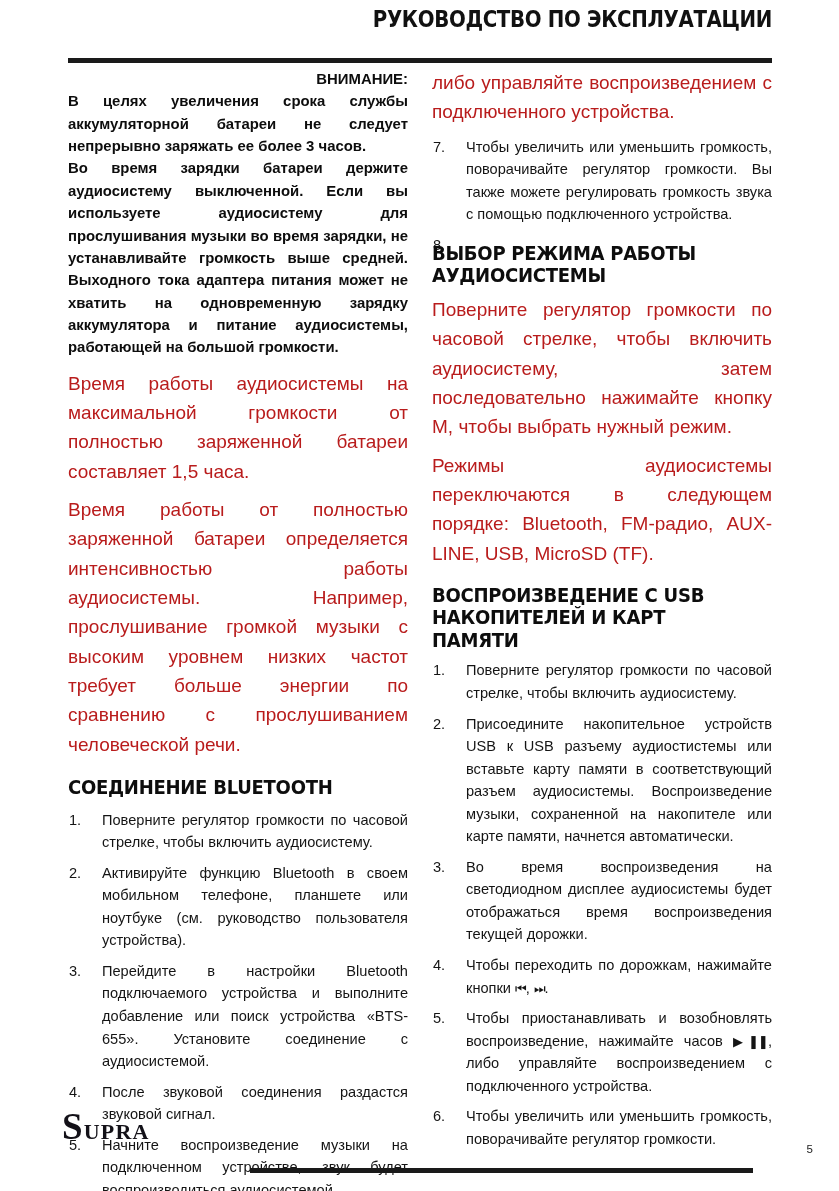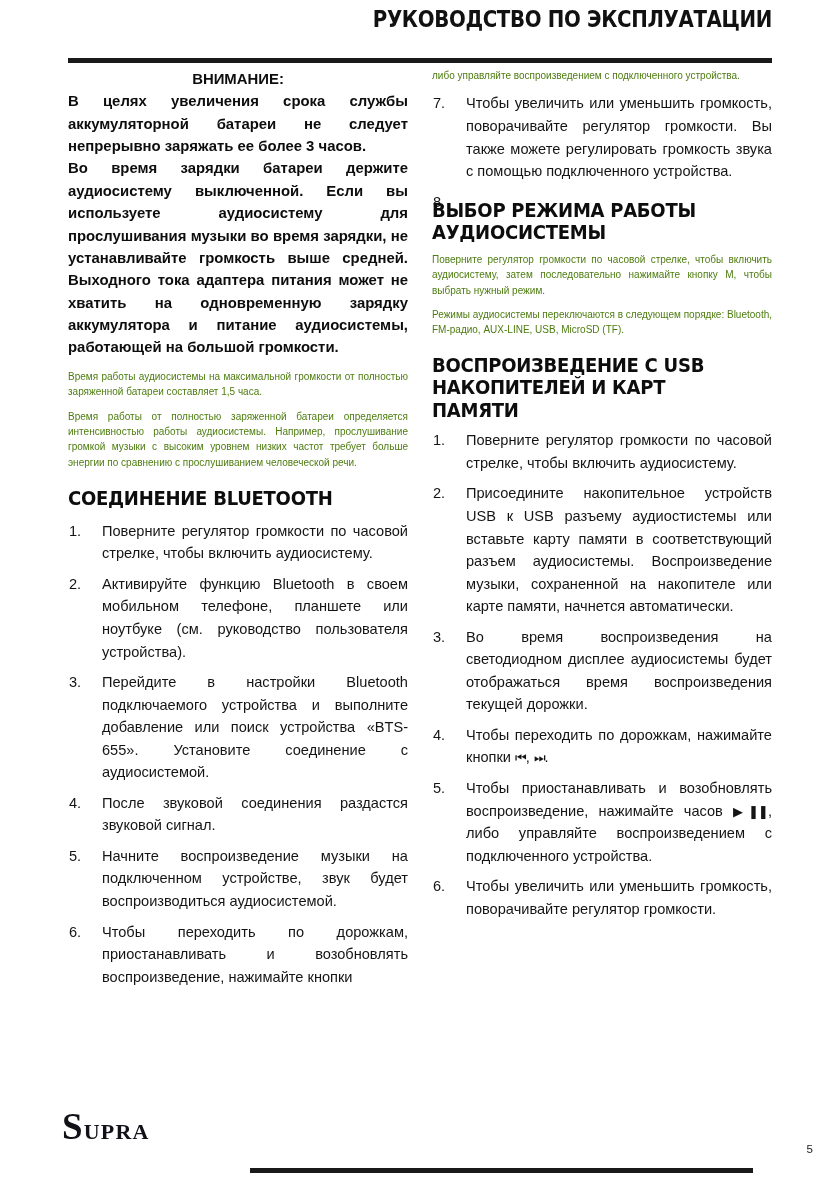--- a/index.html
+++ b/index.html
@@ -56,37 +56,37 @@
   .col {
     position: absolute;
     top: 0;
     width: 340px;
   }
   .col-left  { left: 0; }
   .col-right { left: 364px; }
 
   
   .p {
-    font-size: 10px;
+    font-size: 19px;
     line-height: 1.545;
     text-align: justify;
     margin: 0 0 9px 0;
-    color: #4d7c0f;
+    color: #b91c1c;
     hyphens: manual;
   }
 
   .bold-block {
     font-weight: bold;
     font-size: 14.9px;
     line-height: 1.50;
     text-align: justify;
     margin: 0;
     color: #0d0d0d;
   }
-  .bold-block.no-just { text-align: center; }
+  .bold-block.no-just { text-align: right; }
   .bold-block + .bold-block { margin-top: 0px; }
   .spacer-10 { height: 10px; }
 
   
   .heading {
     font-family: "DejaVu Sans", sans-serif;
     font-weight: bold;
     font-size: 19.4px;
     line-height: 1.16;
     letter-spacing: -0.3px;

